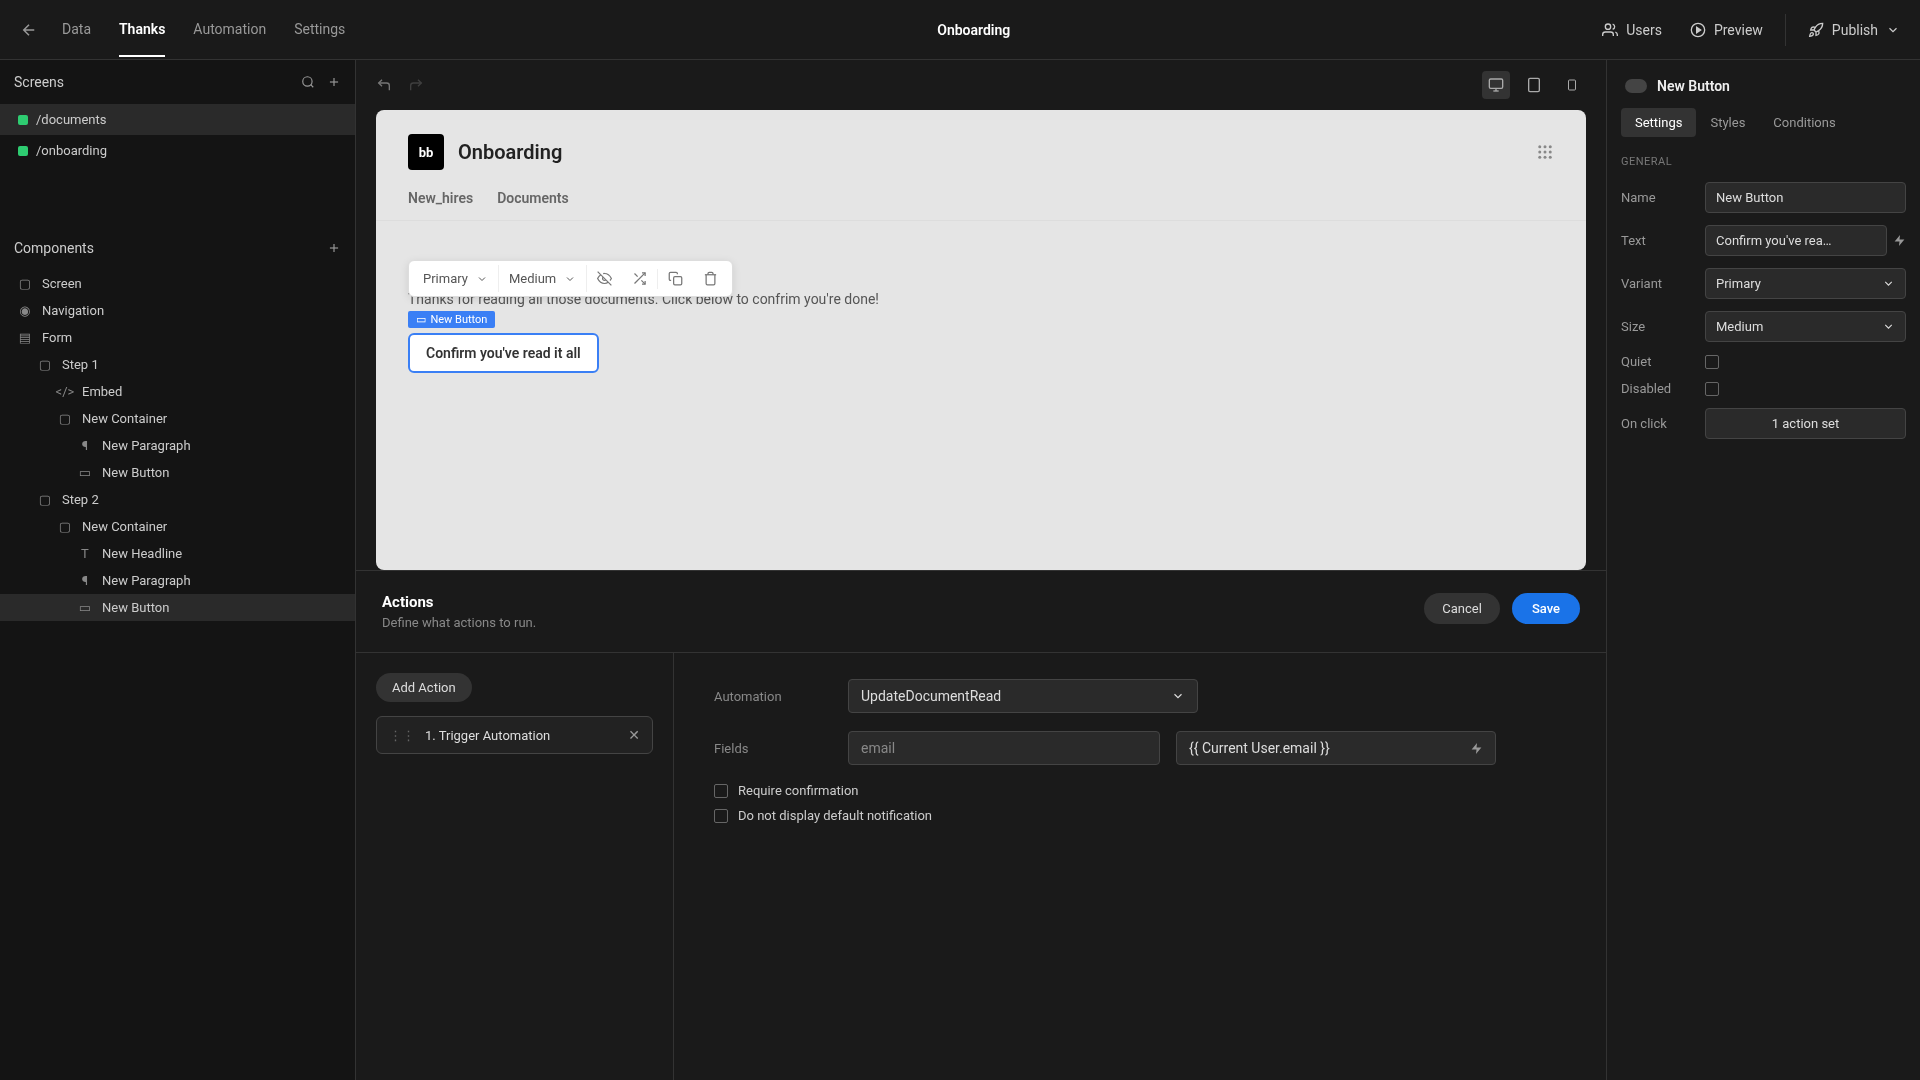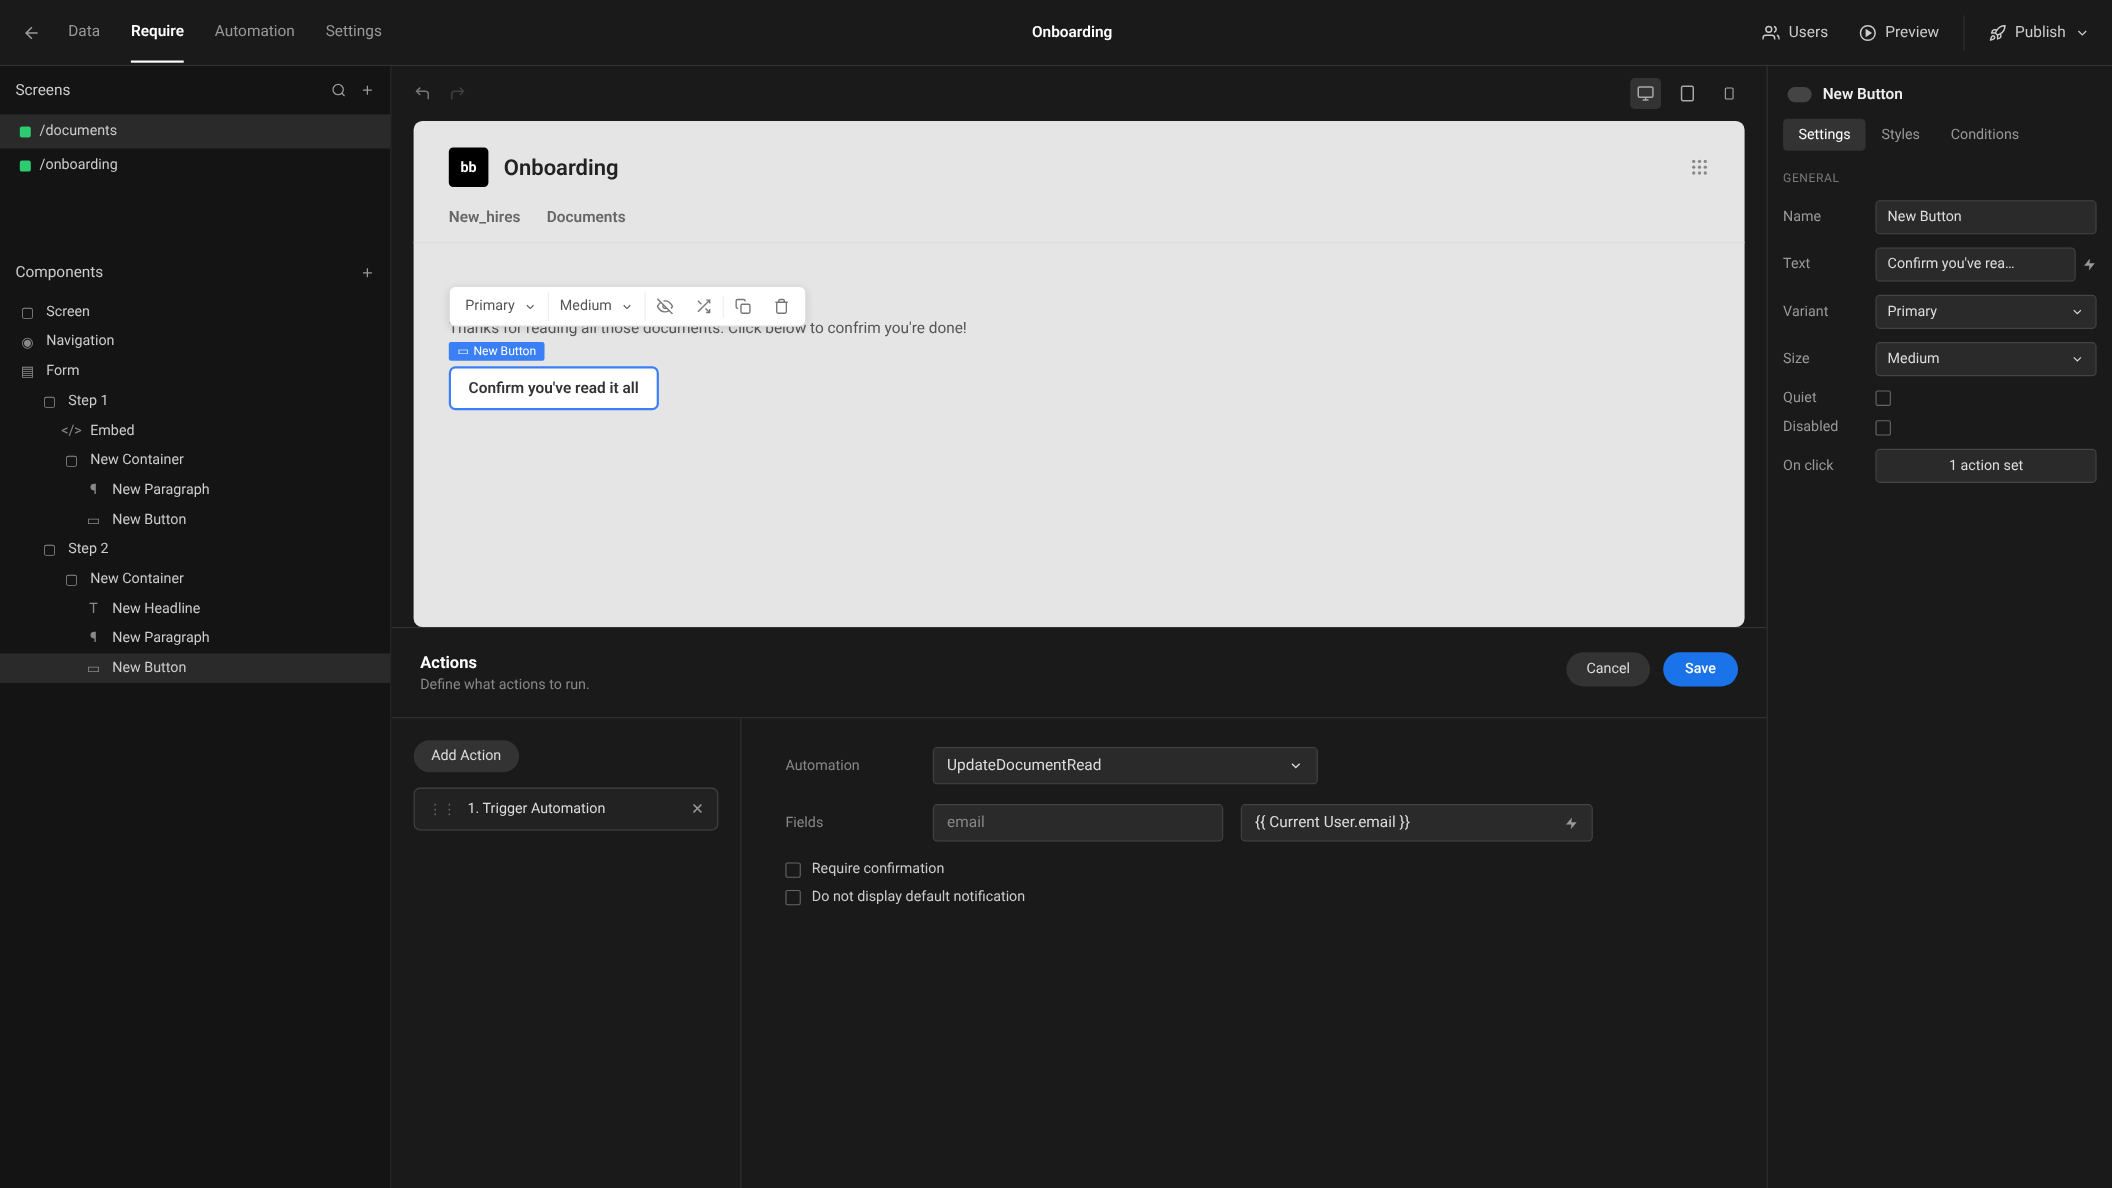--- a/index.html
+++ b/index.html
@@ -75,21 +75,21 @@
 .action-item { background: #222; border: 1px solid #444; border-radius: 6px; padding: 10px 12px; display: flex; align-items: center; justify-content: space-between; cursor: pointer; }
 .action-item-left { display: flex; align-items: center; gap: 10px; color: #ddd; font-size: 13px; }
 .drag-handle { color: #666; }
 .close-x { color: #999; cursor: pointer; }
 
 .actions-right { flex: 1; padding: 26px 40px; }
 .form-row { display: flex; align-items: center; margin-bottom: 18px; }
 .form-label { width: 134px; color: #888; font-size: 13px; }
 .form-select { background: #2a2a2a; border: 1px solid #444; border-radius: 4px; padding: 8px 12px; width: 350px; display: flex; align-items: center; justify-content: space-between; color: #ddd; cursor: pointer; }
 .field-row { display: flex; gap: 16px; align-items: center; }
-.field-input { background: #2a2a2a; border: 1px solid #444; border-radius: 4px; padding: 8px 12px; color: #888; width: 264px; }
+.field-input { background: #2a2a2a; border: 1px solid #444; border-radius: 4px; padding: 8px 12px; color: #888; width: 312px; }
 .field-value { background: #2a2a2a; border: 1px solid #444; border-radius: 4px; padding: 8px 12px; color: #ddd; width: 320px; display: flex; align-items: center; justify-content: space-between; }
 .bolt { color: #999; cursor: pointer; }
 .checkbox-row { display: flex; align-items: center; gap: 10px; margin-left: 0; margin-top: 6px; margin-bottom: 10px; color: #ccc; font-size: 13px; }
 .checkbox { width: 14px; height: 14px; border: 1px solid #666; border-radius: 2px; cursor: pointer; }
 
 
 .right-panel { width: 314px; background: #1a1a1a; border-left: 1px solid #333; padding: 14px; }
 .rp-header { display: flex; align-items: center; gap: 10px; padding: 4px 4px 14px; color: #eee; font-weight: 600; }
 .rp-pill-icon { background: #444; border-radius: 10px; width: 22px; height: 14px; }
 .rp-tabs { display: flex; gap: 0; margin-bottom: 18px; }
@@ -110,21 +110,21 @@
 
 <div class="topbar">
   <div class="topbar-left">
     <div class="back-btn">
       <svg width="18" height="18" viewBox="0 0 24 24" fill="none" stroke="currentColor" stroke-width="2">
           <path d="M19 12H5M12 19l-7-7 7-7"></path>
         </svg>
     </div>
     <div class="topnav">
       <div class="topnav-item">Data</div>
-      <div class="topnav-item active">Require</div>
+      <div class="topnav-item active">Thanks</div>
       <div class="topnav-item">Automation</div>
       <div class="topnav-item">Settings</div>
     </div>
   </div>
   <div class="topbar-center">Onboarding</div>
   <div class="topbar-right">
     <div class="topbar-btn">
       <svg width="16" height="16" viewBox="0 0 24 24" fill="none" stroke="currentColor" stroke-width="2">
           <path d="M17 21v-2a4 4 0 0 0-4-4H5a4 4 0 0 0-4 4v2"></path>
           <circle cx="9" cy="7" r="4"></circle>

